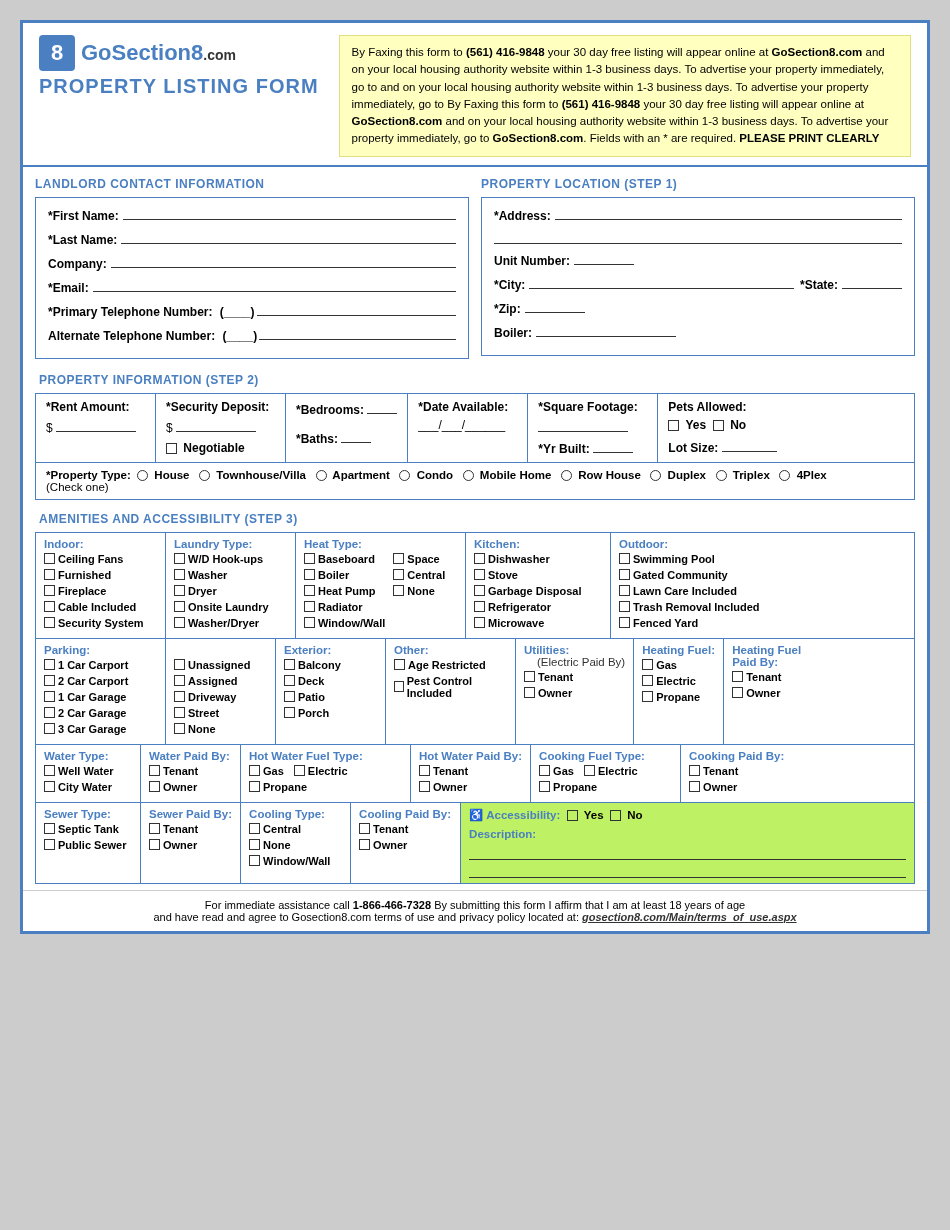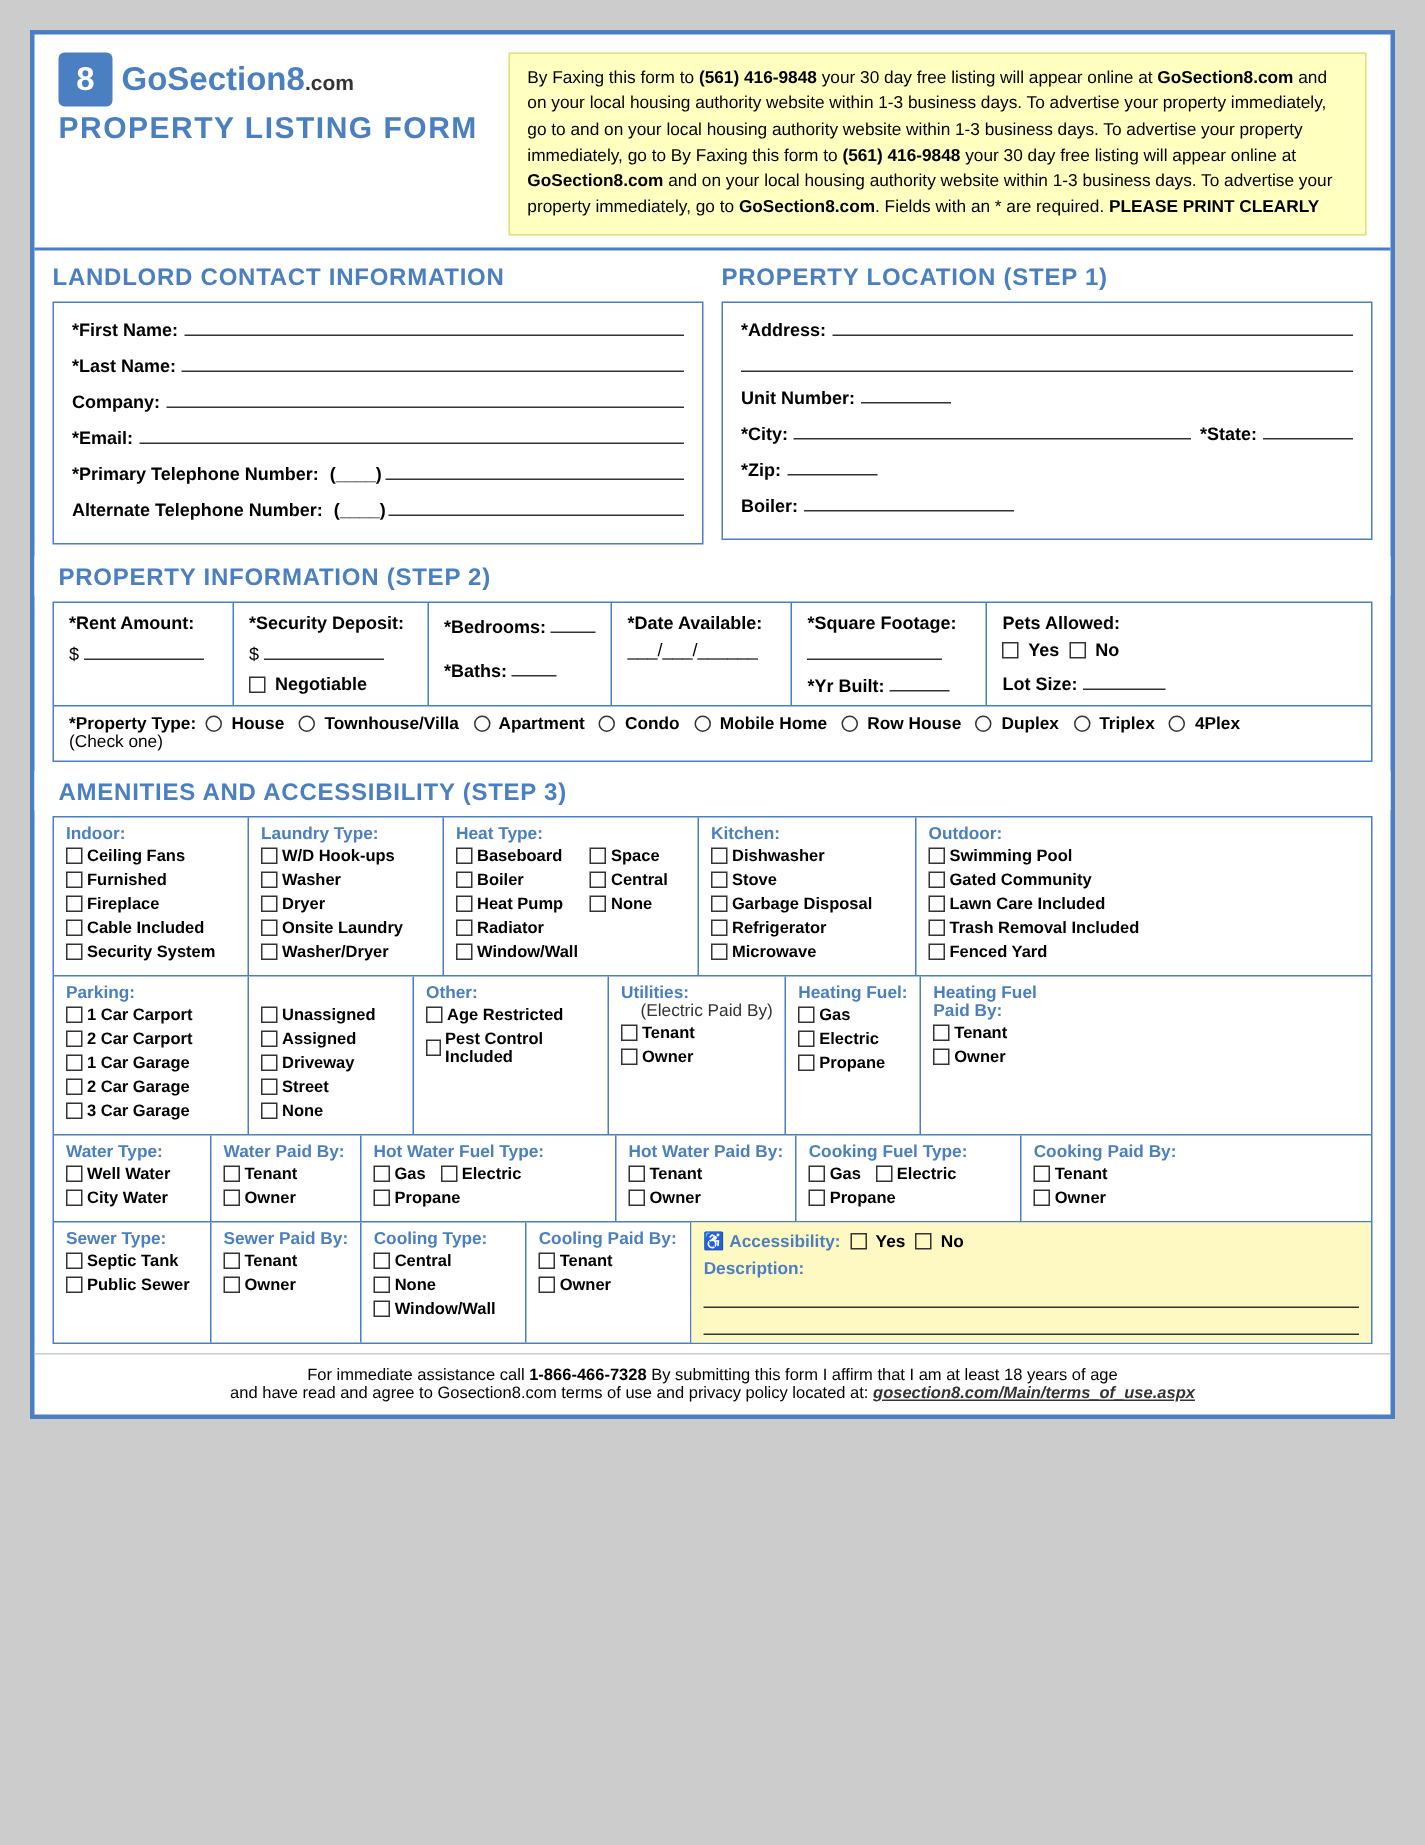--- a/index.html
+++ b/index.html
@@ -69,21 +69,21 @@
       border: 1px solid #e0e080;
       padding: 8px 12px;
       font-size: 11.5px;
       line-height: 1.5;
       flex: 1;
     }
     .header-notice b { font-weight: bold; }
     .section-title {
       background: #fff;
       color: #4a7fc1;
-      font-size: 16px;
+      font-size: 12px;
       font-weight: bold;
       text-transform: uppercase;
       padding: 6px 16px 2px 16px;
       letter-spacing: 0.5px;
     }
     .section-box {
       border: 1.5px solid #4a7fc1;
       margin: 4px 12px 8px 12px;
       padding: 8px 12px;
     }
@@ -395,20 +395,27 @@
 
       <div class="amen-section" style="min-width:110px;">
         <div class="amen-col-title" style="visibility:hidden;">x</div>
         <div class="amen-item"><span class="cb"></span>Unassigned</div>
         <div class="amen-item"><span class="cb"></span>Assigned</div>
         <div class="amen-item"><span class="cb"></span>Driveway</div>
         <div class="amen-item"><span class="cb"></span>Street</div>
         <div class="amen-item"><span class="cb"></span>None</div>
       </div>
 
+      <div class="amen-section" style="min-width:110px;">
+        <div class="amen-col-title">Exterior:</div>
+        <div class="amen-item"><span class="cb"></span>Balcony</div>
+        <div class="amen-item"><span class="cb"></span>Deck</div>
+        <div class="amen-item"><span class="cb"></span>Patio</div>
+        <div class="amen-item"><span class="cb"></span>Porch</div>
+      </div>
 
       <div class="amen-section" style="min-width:130px;">
         <div class="amen-col-title">Other:</div>
         <div class="amen-item"><span class="cb"></span>Age Restricted</div>
         <div class="amen-item" style="white-space:normal; max-width:110px;"><span class="cb"></span>Pest Control Included</div>
       </div>
 
       <div class="amen-section" style="min-width:100px;">
         <div style="display:flex; gap:0;">
           <div>
@@ -500,21 +507,21 @@
         <div class="amen-item"><span class="cb"></span>None</div>
         <div class="amen-item"><span class="cb"></span>Window/Wall</div>
       </div>
 
       <div class="amen-section" style="min-width:110px;">
         <div class="amen-col-title">Cooling Paid By:</div>
         <div class="amen-item"><span class="cb"></span>Tenant</div>
         <div class="amen-item"><span class="cb"></span>Owner</div>
       </div>
 
-      <div class="amen-section" style="flex:1; background:#fef9c3; border-right:none;">
+      <div class="amen-section" style="flex:1; background:#bef264; border-right:none;">
         <div style="font-size:11.5px; font-weight:bold; margin-bottom:6px;">
           <span style="color:#4a7fc1;">♿ <span>Accessibility:</span></span>
           &nbsp;<span class="cb"></span> <span>Yes</span>
           &nbsp;<span class="cb"></span> <span>No</span>
         </div>
         <div style="font-size:11.5px;">
           <span class="desc-title">Description:</span>
           <span class="desc-line"></span>
           <span class="desc-line" style="margin-top:4px;"></span>
         </div>

